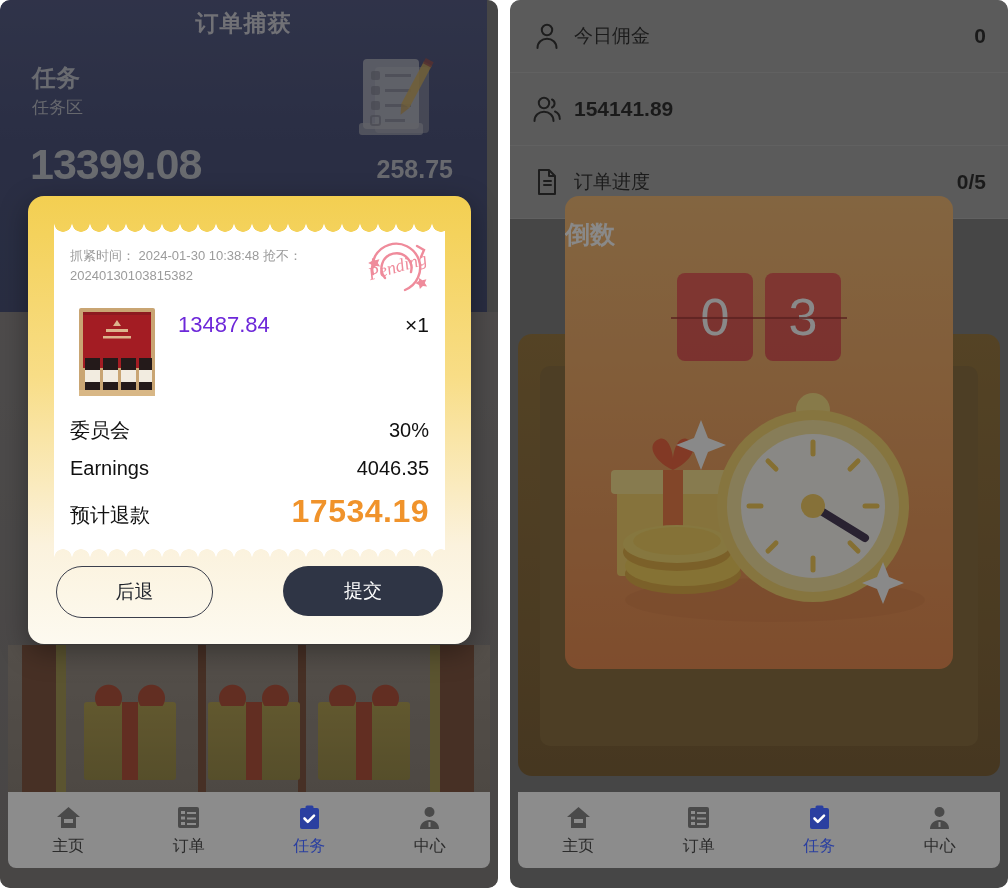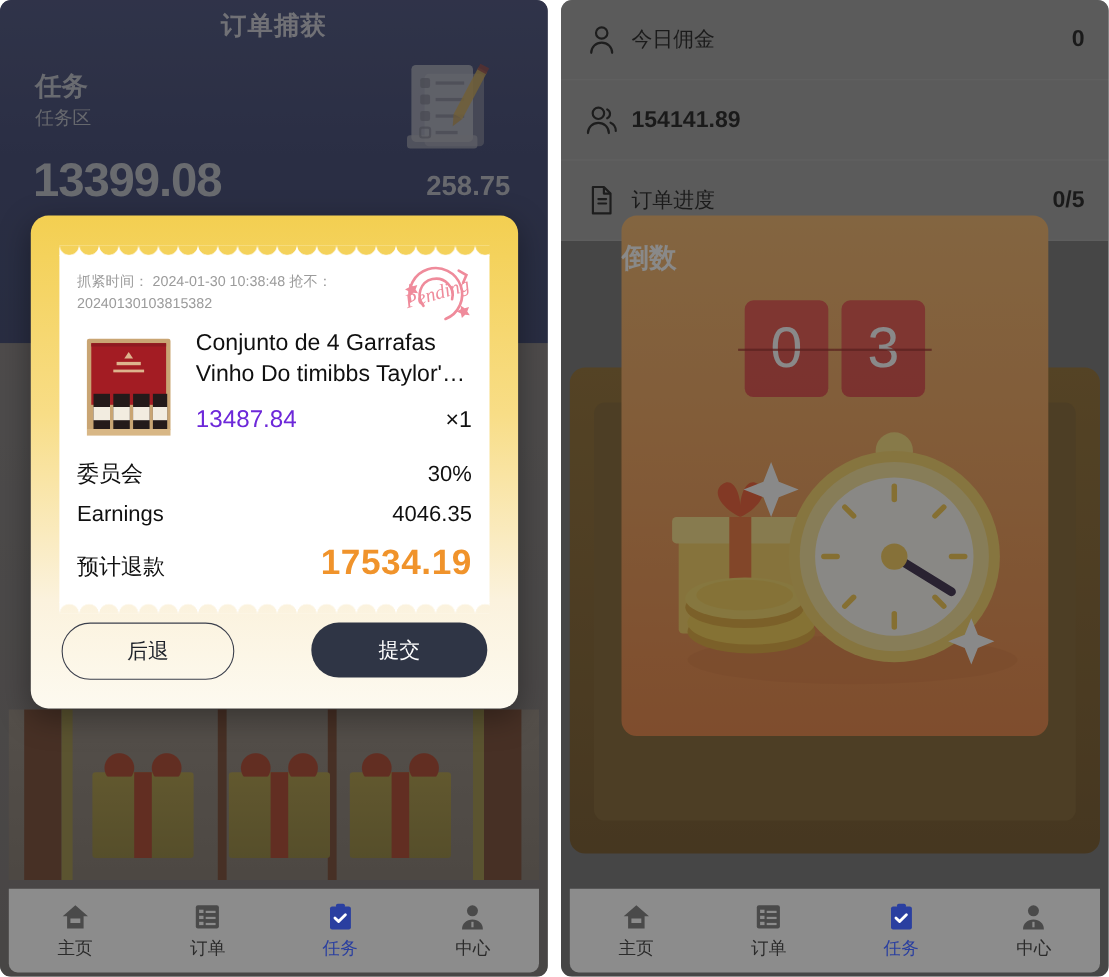--- a/index.html
+++ b/index.html
@@ -11,21 +11,21 @@
          border-radius:10px;background:#6a6a6a;}
   .panel.left{left:0;}
   .panel.right{left:510px;width:498px;}
 
   .screen{position:absolute;inset:0;overflow:hidden;border-radius:10px;}
 
   
   .dim{position:absolute;inset:0;background:rgba(40,40,40,.55);z-index:40;pointer-events:none;}
 
   
-  .hdr{position:absolute;left:0;right:0;top:0;height:312px;
+  .hdr{position:absolute;left:0;right:11px;top:0;height:312px;
        background:linear-gradient(180deg,#3a4272 0%,#2e3767 45%,#2b3462 100%);padding-left:44px;}
   .hdr-title{position:absolute;top:8px;left:0;right:0;text-align:center;
              font-size:23px;font-weight:700;color:#c9cbd4;letter-spacing:1px;}
   .hdr-task{position:absolute;left:32px;top:62px;font-size:24px;font-weight:700;color:#b9bcc8;}
   .hdr-sub{position:absolute;left:32px;top:96px;font-size:17px;color:#b2b5c2;}
   .hdr-big{position:absolute;left:30px;top:140px;font-size:43px;font-weight:700;color:#b9bcc6;letter-spacing:-1px;}
   .hdr-small{position:absolute;right:34px;top:155px;font-size:25px;font-weight:600;color:#b6b9c4;}
   .clipboard{position:absolute;right:50px;top:55px;width:82px;height:90px;}
 
   .body-area{position:absolute;left:0;right:0;top:312px;bottom:0;
@@ -96,21 +96,21 @@
   .flip{display:flex;justify-content:center;gap:12px;margin-top:22px;}
   .flip-d{position:relative;width:76px;height:88px;border-radius:8px;
           background:linear-gradient(180deg,#e8473c 0%,#e8473c 49%,#e0413a 50%,#df3f38 100%);
           display:flex;align-items:center;justify-content:center;
           font-size:52px;font-weight:400;color:#ffffff;}
   .flip-d:after{content:"";position:absolute;left:-6px;right:-6px;top:50%;height:2px;
                 background:rgba(150,25,20,.75);}
   .illus{position:absolute;left:0;right:0;top:190px;height:240px;}
 
   
-  .nav{position:absolute;left:8px;right:8px;bottom:4px;height:76px;background:#8c8c8c;
+  .nav{position:absolute;left:8px;right:8px;bottom:20px;height:76px;background:#8c8c8c;
        border-radius:0 0 8px 8px;display:flex;align-items:center;}
   .nav-item{flex:1;display:flex;flex-direction:column;align-items:center;gap:5px;cursor:pointer;}
   .nav-ico{width:27px;height:27px;}
   .nav-lab{font-size:16px;color:#2b2b2b;}
   .nav-item.active .nav-lab{color:#2a3fa0;}
   svg{display:block;}
 </style>
 </head>
 <body>
 
@@ -206,21 +206,20 @@
                   <rect x="69" y="64" width="13" height="34" fill="#241a1a"></rect>
                   <rect x="15" y="76" width="15" height="12" fill="#f2ece0"></rect>
                   <rect x="33" y="76" width="15" height="12" fill="#f2ece0"></rect>
                   <rect x="51" y="76" width="15" height="12" fill="#f2ece0"></rect>
                   <rect x="69" y="76" width="13" height="12" fill="#f2ece0"></rect>
                 </g>
                 <rect x="9" y="96" width="76" height="6" fill="#d8b786"></rect>
               </svg>
             </div>
             <div class="r-right">
-              <div class="r-title">Conjunto de 4 Garrafas Vinho Do timibbs Taylor'…</div>
               <div class="r-price-row">
                 <span class="r-price">13487.84</span>
                 <span class="r-qty">×1</span>
               </div>
             </div>
           </div>
 
           <div class="r-line">
             <span class="r-lab">委员会</span>
             <span class="r-val">30%</span>

